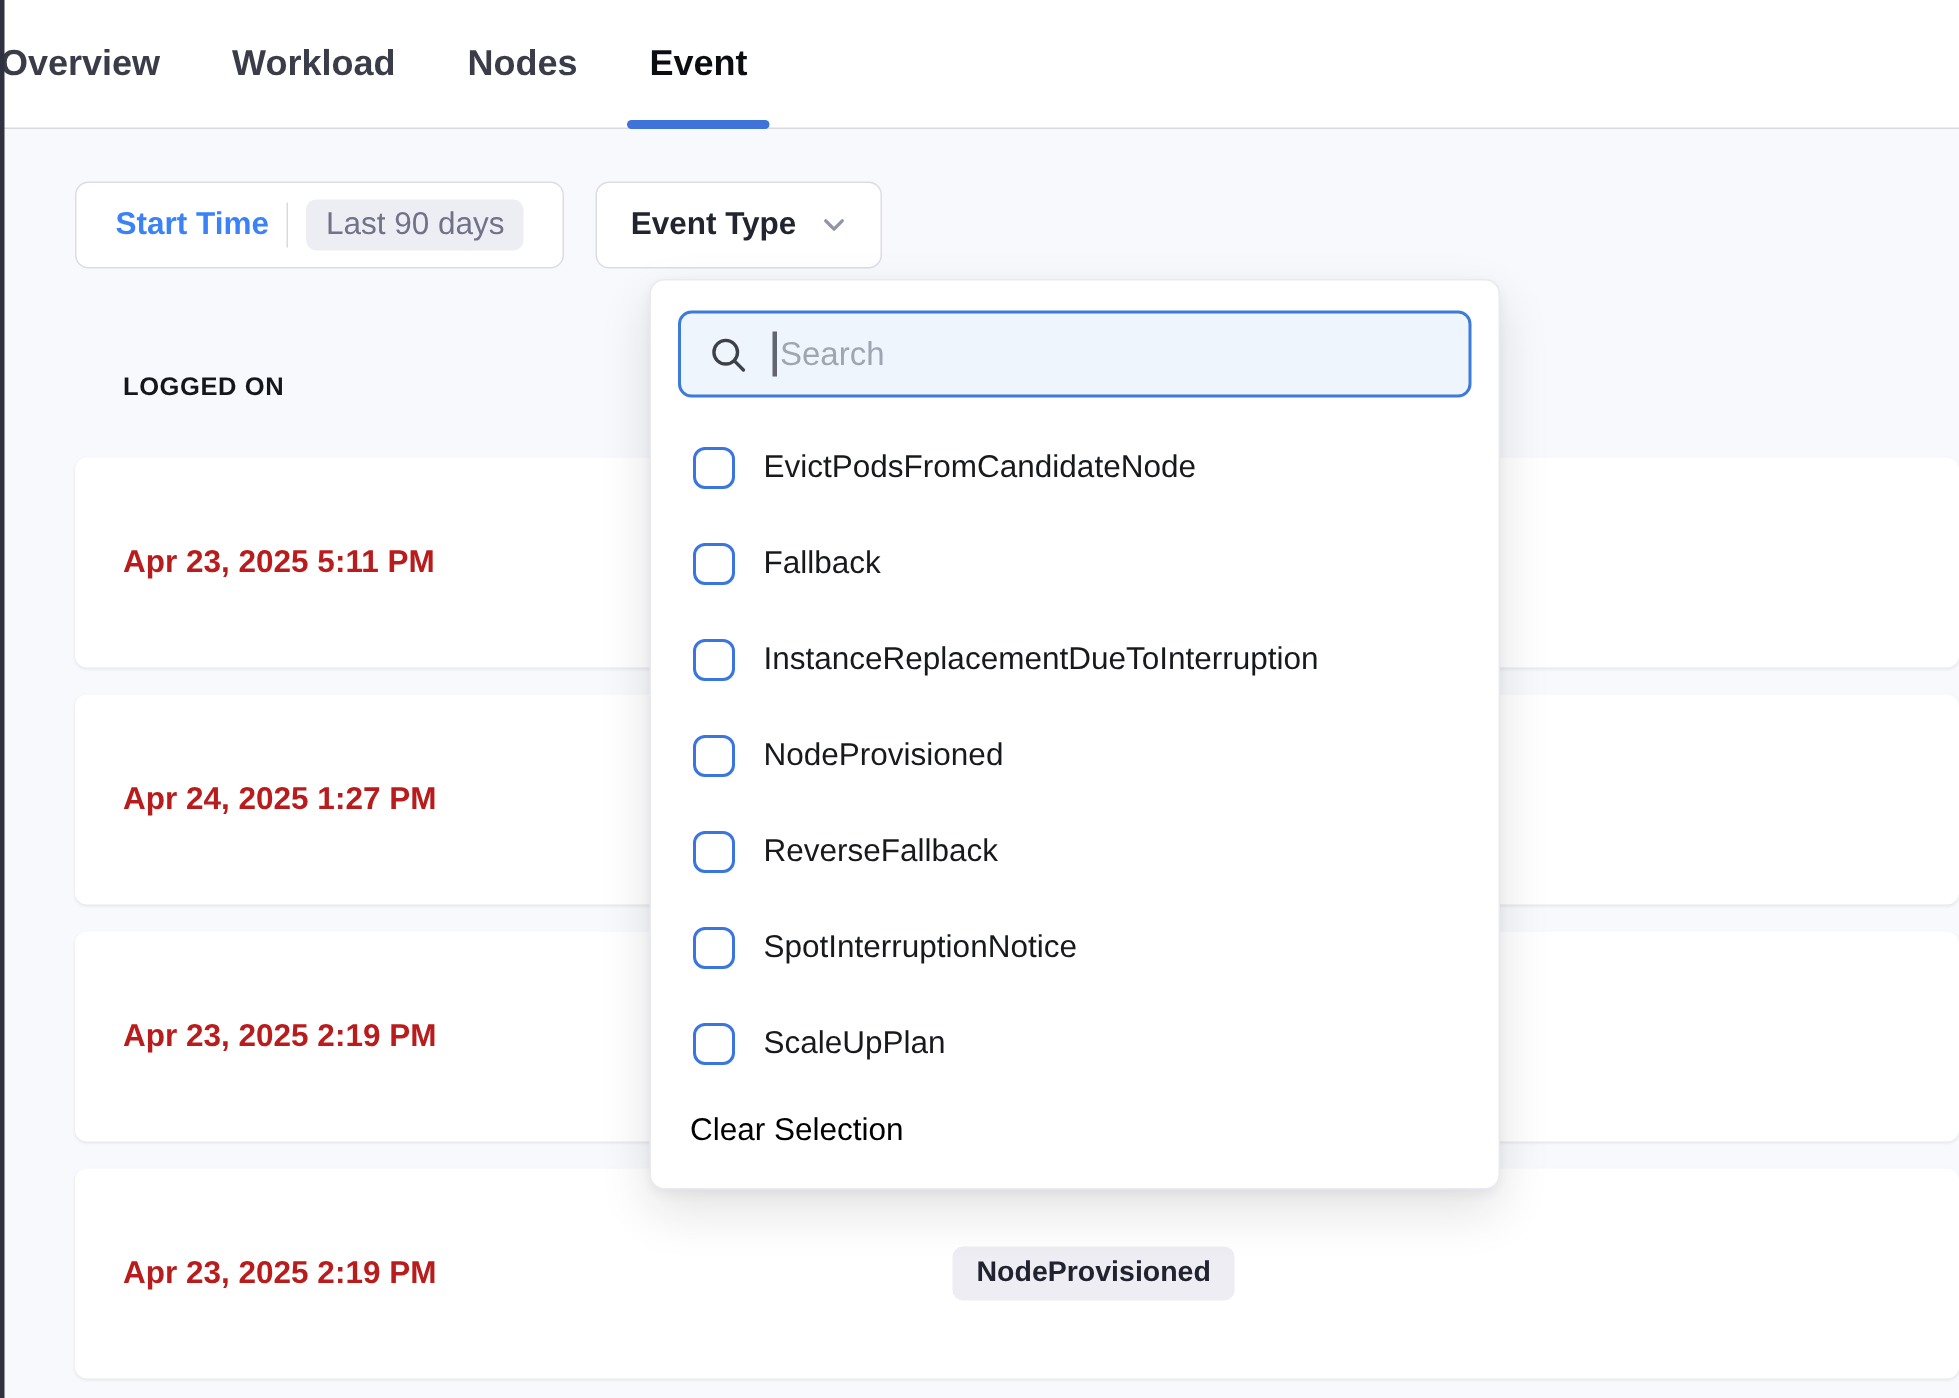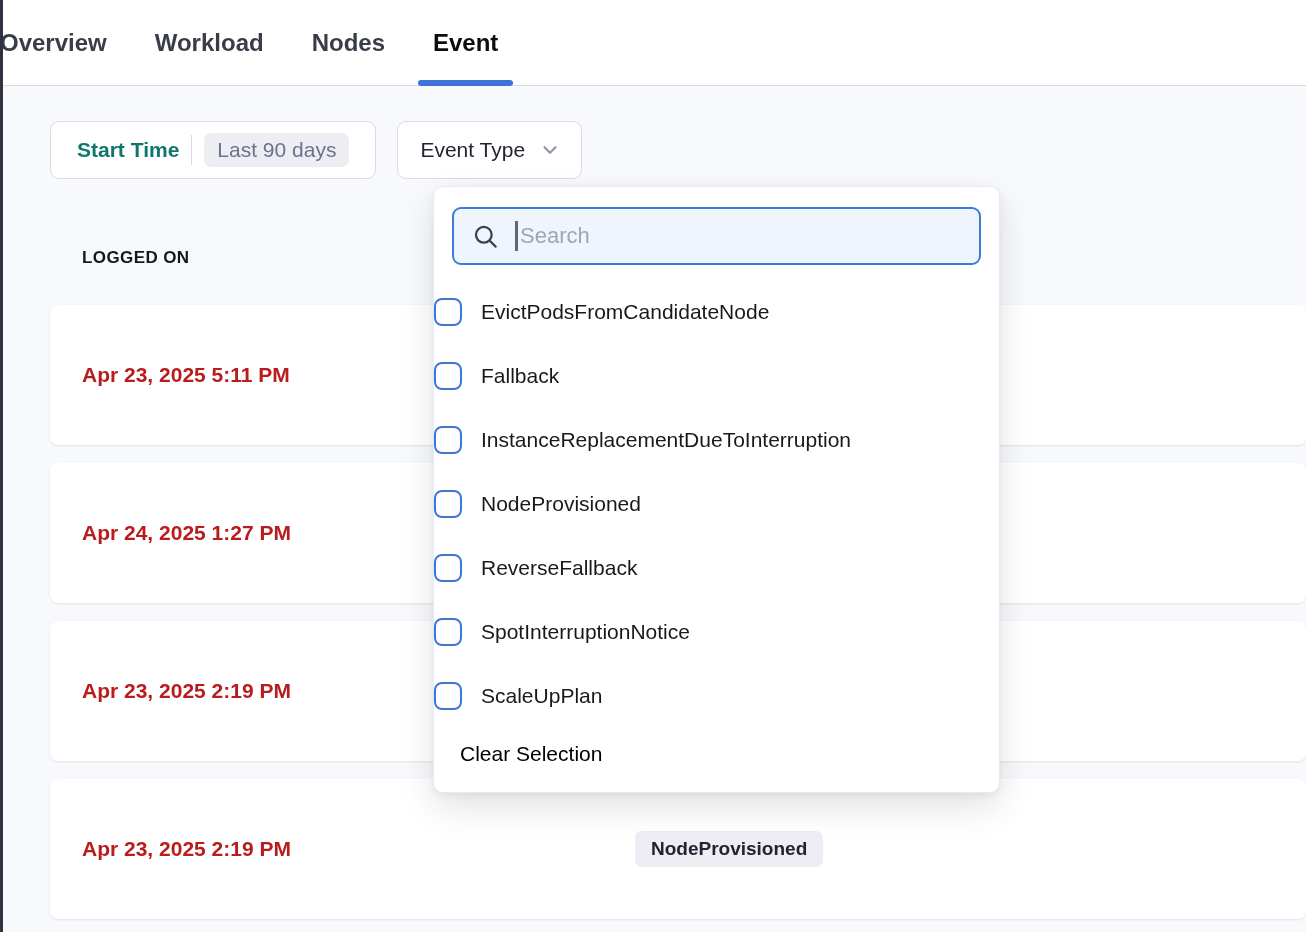--- a/index.html
+++ b/index.html
@@ -19,25 +19,25 @@
          height:6px; background:#3e73da; border-radius:4px; }
 
   
   .page { position:relative; height:846px; background:#f8f9fc; }
 
   
   .filters { position:absolute; top:35px; left:50px; display:flex; gap:21px; }
   .filter-btn { display:flex; align-items:center; background:#ffffff; border:1px solid #dbdce5;
                 border-radius:9px; height:58px; cursor:pointer; }
   .start-btn { padding:0 26px; gap:12px; }
-  .start-label { font-size:21px; font-weight:700; color:#0f766e; }
+  .start-label { font-size:21px; font-weight:700; color:#3b82f6; }
   .divider { width:1px; height:30px; background:#d8d9e2; }
   .pill { background:#ededf4; border-radius:7px; padding:5px 13px; font-size:21px; color:#6f7288; }
   .event-btn { padding:0 20px 0 22px; gap:14px; }
-  .event-label { font-size:21px; font-weight:400; color:#222530; }
+  .event-label { font-size:21px; font-weight:700; color:#222530; }
   .chev { width:22px; height:22px; }
 
   
   .col-header { position:absolute; left:82px; top:162px; font-size:17px; font-weight:700;
                 color:#15171c; letter-spacing:0.4px; }
 
   
   .rows { position:absolute; top:219px; left:50px; right:0; }
   .row-card { position:relative; height:140px; margin-bottom:18px; background:#ffffff;
               border-radius:8px; box-shadow:0 1px 3px rgba(23,26,31,0.06), 0 1px 2px rgba(23,26,31,0.04);
@@ -54,21 +54,21 @@
   .search-box { position:relative; margin:20px 18px 0 18px; height:58px; background:#eef5fc;
                 border:2px solid #3c7bd9; border-radius:9px; display:flex; align-items:center;
                 padding-left:18px; }
   .search-box svg { flex:0 0 auto; }
   .caret { width:3px; height:30px; background:#63666e; margin-left:16px; }
   .search-input { flex:1; border:none; outline:none; background:transparent; font-size:22px;
                   color:#2a2c33; margin-left:2px; font-family:"Liberation Sans","DejaVu Sans",sans-serif; }
   .search-input::placeholder { color:#a0a5b0; }
 
   .options { margin-top:15px; }
-  .option { height:64px; display:flex; align-items:center; gap:19px; cursor:pointer; }
+  .option { height:64px; display:flex; align-items:center; padding-left:28px; gap:19px; cursor:pointer; }
   .checkbox { width:28px; height:28px; border:2px solid #3b76dd; border-radius:8px; background:#ffffff;
               flex:0 0 auto; }
   .option-label { font-size:21px; color:#17191d; }
 
   .clear-row { margin:14px 0 16px 26px; font-size:21px; color:#000000; cursor:pointer; display:inline-block; }
 </style>
 </head>
 <body>
 
 <div class="screen">

